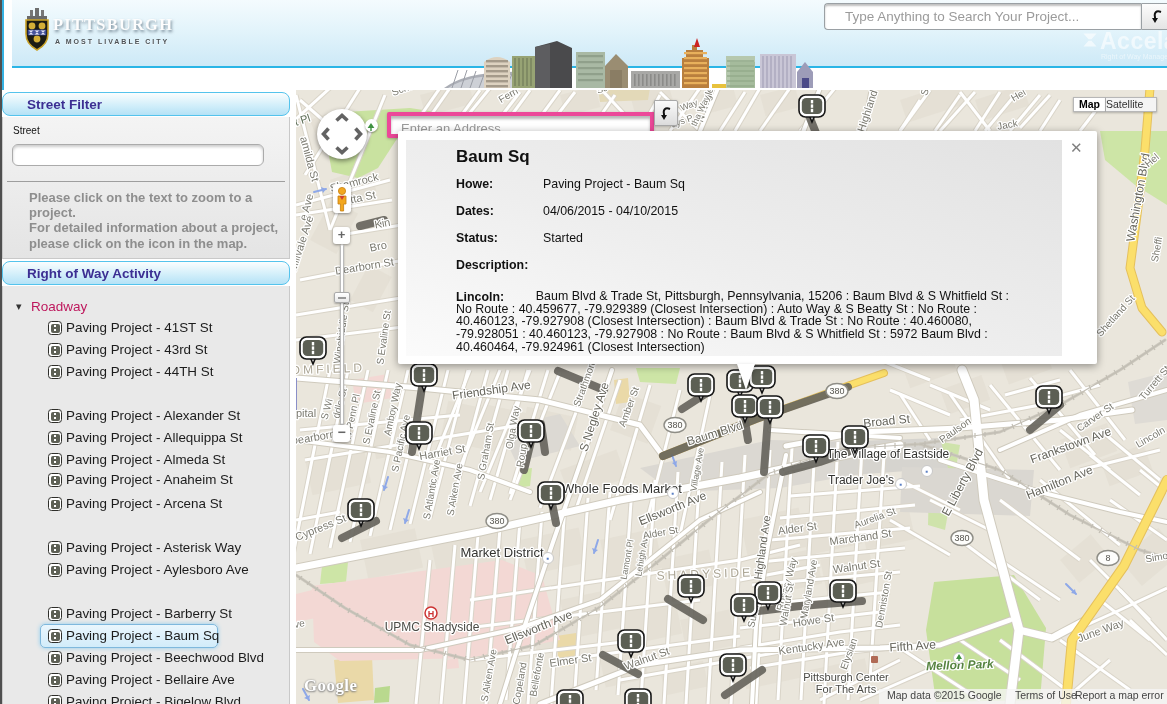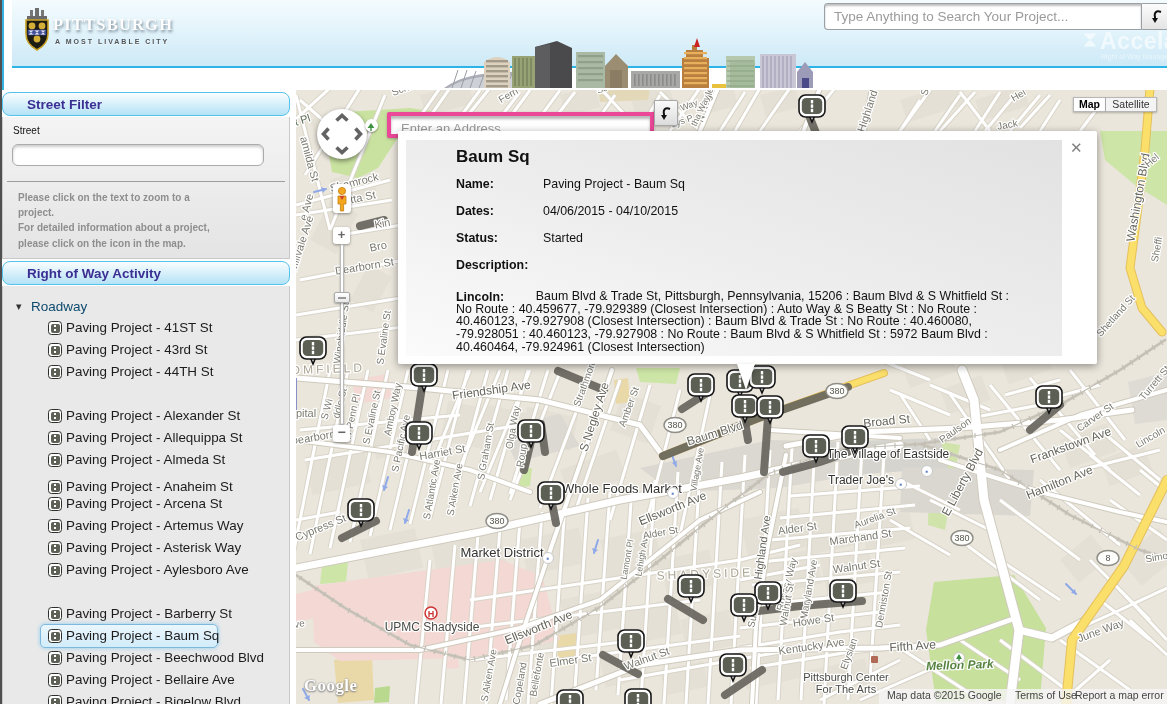--- a/index.html
+++ b/index.html
@@ -2,47 +2,47 @@
 <html><head><meta charset="utf-8"><title>Pittsburgh ROW</title>
 <style>
 *{margin:0;padding:0;box-sizing:border-box}
 html,body{width:1167px;height:704px;overflow:hidden;font-family:"Liberation Sans",sans-serif;background:#fff}
 #page{position:relative;width:1167px;height:704px}
 #hdr{position:absolute;left:12px;top:0;width:1167px;height:68px;background:linear-gradient(#f4fbfe 0%,#e3f4fb 45%,#cde9f7 100%);border-bottom:2px solid #2ab5e6;background-clip:content-box;box-sizing:border-box}
 #crest{position:absolute;left:12px;top:8px;width:26px;height:44px}
 #pgh{position:absolute;left:41px;top:15px;font-family:"Liberation Serif",serif;font-size:16.5px;letter-spacing:1.2px;color:#fdfdfd;font-weight:bold;text-shadow:1px 2px 3px rgba(90,110,125,.8)}
 #pghsub{position:absolute;left:43px;top:38px;font-size:7px;font-weight:bold;letter-spacing:2px;color:#4e5357;text-shadow:0 1px 1px rgba(255,255,255,.8)}
 #srch{position:absolute;left:812px;top:3px;width:318px;height:27px}
-#srchin{position:absolute;left:0;top:0;width:317px;height:27px;border:1px solid #9aa0a4;border-right:none;border-radius:4px 0 0 4px;background:#fff;box-shadow:inset 0 2px 2px rgba(0,0,0,.25);font-size:13.5px;color:#9b9b9b;padding-left:9px;line-height:25px}
+#srchin{position:absolute;left:0;top:0;width:317px;height:27px;border:1px solid #9aa0a4;border-right:none;border-radius:4px 0 0 4px;background:#fff;box-shadow:inset 0 2px 2px rgba(0,0,0,.25);font-size:13.5px;color:#9b9b9b;padding-left:20px;line-height:25px}
 #srchbtn{position:absolute;left:317px;top:0;width:31px;height:27px;border:1px solid #9aa0a4;border-radius:0 4px 4px 0;background:linear-gradient(#fcfcfc,#e4e4e4);text-align:center;padding-top:6px}
 #accela{position:absolute;left:1088px;top:28px;color:rgba(255,255,255,.6);font-size:23px;font-weight:bold;letter-spacing:0.5px}
 #accsub{position:absolute;left:1089px;top:53px;color:rgba(255,255,255,.55);font-size:7px;white-space:nowrap}
 #accicon{position:absolute;left:1070px;top:32px;width:16px;height:16px;color:rgba(255,255,255,.6)}
 #side{position:absolute;left:2px;top:92px;width:289px;height:612px}
 .bluehdr{position:absolute;left:0;width:288px;height:24px;border:1px solid #54c3ec;border-radius:8px;background:linear-gradient(#fafdfe 0%,#d3effa 55%,#b5e2f6 100%);color:#3c2f93;font-weight:bold;font-size:13.5px;line-height:23px;padding-left:24px}
 .gpanel{position:absolute;left:0;width:288px;background:linear-gradient(#f4f4f4,#e4e4e4);border-left:1px solid #c9c9c9;border-right:1px solid #c9c9c9}
 #p1{top:25px;height:142px;border-bottom:1px solid #c9c9c9}
 #streetlbl{position:absolute;left:10px;top:8px;font-size:10px;color:#111}
 #streetin{position:absolute;left:9px;top:27px;width:252px;height:22px;border:1px solid #ababab;border-radius:6px;background:#fff;box-shadow:inset 0 2px 3px rgba(0,0,0,.2)}
 #sep{position:absolute;left:4px;top:64px;width:278px;border-top:1px solid #9e9e9e}
-#help{position:absolute;left:15px;top:73px;width:276px;font-size:10px;font-weight:bold;color:#8e8e8e;line-height:15.2px}
+#help{position:absolute;left:26px;top:73px;width:276px;font-size:13px;font-weight:bold;color:#8e8e8e;line-height:15.2px}
 #rowhdr{top:169px}
 #p2{top:194px;height:418px;background:#e9e9e9}
 .trow{position:absolute;height:20px;white-space:nowrap}
 .tri{position:absolute;left:0;top:1px;font-size:11px;color:#333}
-.rootlbl{position:absolute;left:15px;top:0;font-size:13.5px;color:#0c4a6e}
+.rootlbl{position:absolute;left:15px;top:0;font-size:13.5px;color:#be185d}
 .ricon{position:absolute;left:0;top:2px;width:14px;height:14px;border-radius:3.5px;background:#fff;border:1px solid #2e2e2a}
 .ricon:before{content:"";position:absolute;left:1.5px;top:1.5px;width:9px;height:9px;background:#5d6055;border-radius:2px}
 .rdash{position:absolute;left:5.4px;top:2.6px;width:1.6px;height:8.5px;background:repeating-linear-gradient(#fff 0 2.1px,transparent 2.1px 3.9px);z-index:2}
 .ilbl{position:absolute;left:18px;top:1px;font-size:13.4px;color:#1c1c1c}
 #map{position:absolute;left:296px;top:90px;width:871px;height:614px;background:#ebe7de;overflow:hidden}
 #addr{position:absolute;left:91px;top:22px;width:267px;height:26px;background:#fff;border:4px solid #ec4899;border-radius:2px 0 0 2px;box-shadow:inset 0 3px 3px rgba(0,0,0,.28),0 1px 3px rgba(0,0,0,.25);font-size:13px;color:#9b9b9b;line-height:25px;padding-left:10px}
 #addrbtn{position:absolute;left:358px;top:10px;width:24px;height:26px;background:linear-gradient(#fafafa,#dcdcdc);border:1px solid #a8a8a8;border-radius:0 2px 2px 0;box-shadow:0 1px 3px rgba(0,0,0,.25);text-align:center;padding-top:6px}
 #mapbtn{position:absolute;left:777px;top:7px;width:33px;height:15px;background:#fff;border:1px solid #b7b7b7;font-size:10.5px;font-weight:bold;color:#000;text-align:center;line-height:13px;box-shadow:0 1px 2px rgba(0,0,0,.25)}
-#satbtn{position:absolute;left:810px;top:7px;width:51px;height:15px;background:#f4f4f4;border:1px solid #b7b7b7;border-left:none;font-size:10.5px;color:#333;text-align:center;line-height:13px;box-shadow:0 1px 2px rgba(0,0,0,.25)}
+#satbtn{position:absolute;left:810px;top:7px;width:51px;height:15px;background:#f4f4f4;border:1px solid #b7b7b7;border-left:none;font-size:10.5px;color:#333;line-height:13px;box-shadow:0 1px 2px rgba(0,0,0,.25)}
 #pan{position:absolute;left:21px;top:19px;width:50px;height:50px;border-radius:50%;background:#fff;box-shadow:0 2px 5px rgba(0,0,0,.45)}
 #treebtn{position:absolute;left:69px;top:29px;width:13px;height:13px;border-radius:50%;background:#fff;box-shadow:0 1px 2px rgba(0,0,0,.4)}
 #pegman{position:absolute;left:37px;top:94px;width:18px;height:29px;background:#fff;border-radius:3px;box-shadow:0 1px 3px rgba(0,0,0,.4)}
 #zplus{position:absolute;left:37px;top:137px;width:17px;height:17px;background:#fff;border-radius:3px;box-shadow:0 1px 3px rgba(0,0,0,.4);text-align:center;line-height:16px;font-weight:bold;font-size:13px;color:#666}
 #ztrack{position:absolute;left:44px;top:154px;width:4px;height:181px;background:#fff;border:1px solid #bbb;border-radius:2px;box-shadow:0 1px 2px rgba(0,0,0,.3)}
 #zhandle{position:absolute;left:38px;top:202px;width:16px;height:11px;background:linear-gradient(#fff,#e8e8e8);border:1px solid #aaa;border-radius:2px;box-shadow:0 1px 2px rgba(0,0,0,.3)}
 #zhandle:after{content:"";position:absolute;left:3px;top:4px;width:8px;height:1.6px;background:#999}
 #zminus{position:absolute;left:37px;top:335px;width:17px;height:17px;background:#fff;border-radius:3px;box-shadow:0 1px 3px rgba(0,0,0,.4);text-align:center;line-height:15px;font-weight:bold;font-size:14px;color:#666}
 #popup{position:absolute;left:102px;top:41px;width:699px;height:233px;background:#fff;border-radius:2px;box-shadow:0 2px 8px rgba(0,0,0,.4)}
 #ptail{position:absolute;left:339px;top:233px;width:0;height:0;border-left:9px solid transparent;border-right:9px solid transparent;border-top:26px solid #fff;filter:drop-shadow(0 2px 2px rgba(0,0,0,.3))}
@@ -213,37 +213,31 @@
             <span class="rdash"></span>
           </span>
           <span class="ilbl">Paving Project - Allequippa St</span>
         </div>
 <div class="trow" style="left:45px;top:165px;width:240px">
           <span class="ricon">
             <span class="rdash"></span>
           </span>
           <span class="ilbl">Paving Project - Almeda St</span>
         </div>
-<div class="trow" style="left:45px;top:192px;width:240px">
+<div class="trow" style="left:45px;top:185px;width:240px">
           <span class="ricon">
             <span class="rdash"></span>
           </span>
           <span class="ilbl">Paving Project - Anaheim St</span>
         </div>
 <div class="trow" style="left:45px;top:209px;width:240px">
           <span class="ricon">
             <span class="rdash"></span>
           </span>
           <span class="ilbl">Paving Project - Arcena St</span>
-        </div>
-<div class="trow" style="left:45px;top:231px;width:240px">
-          <span class="ricon">
-            <span class="rdash"></span>
-          </span>
-          <span class="ilbl">Paving Project - Artemus Way</span>
         </div>
 <div class="trow" style="left:45px;top:253px;width:240px">
           <span class="ricon">
             <span class="rdash"></span>
           </span>
           <span class="ilbl">Paving Project - Asterisk Way</span>
         </div>
 <div class="trow" style="left:45px;top:275px;width:240px">
           <span class="ricon">
             <span class="rdash"></span>
@@ -1009,21 +1003,21 @@
           <path d="M5,12 h8 v8 h-2.4 v7 h-3.2 v-7 H5 Z" fill="#f2a71f" stroke="#c77f10" stroke-width=".8"></path>
           <path d="M6.5,12 L9,16 L11.5,12 Z" fill="#d23f2f"></path>
         </svg></div>
 <div id="zplus">+</div>
 <div id="ztrack"></div>
 <div id="zhandle"></div>
 <div id="zminus">−</div>
 <div id="popup">
   <div id="pinner">
     <div id="ptitle">Baum Sq</div>
-    <div class="plbl" style="top:37px">Name:</div>
+    <div class="plbl" style="top:37px">Howe:</div>
           <div class="pval" style="top:37px">Paving Project - Baum Sq</div>
     <div class="plbl" style="top:64px">Dates:</div>
           <div class="pval" style="top:64px">04/06/2015 - 04/10/2015</div>
     <div class="plbl" style="top:91px">Status:</div>
           <div class="pval" style="top:91px">Started</div>
     <div class="plbl" style="top:118px">Description:</div>
     <div class="plbl" style="top:150px">Lincoln:</div>
     <div id="ploc"><span style="visibility:hidden;font-weight:bold">Location:&nbsp;&nbsp;&nbsp;&nbsp;&nbsp;&nbsp;&nbsp;</span>Baum Blvd &amp; Trade St, Pittsburgh, Pennsylvania, 15206 : Baum Blvd &amp; S Whitfield St : No Route : 40.459677, -79.929389 (Closest Intersection) : Auto Way &amp; S Beatty St : No Route : 40.460123, -79.927908 (Closest Intersection) : Baum Blvd &amp; Trade St : No Route : 40.460080, -79.928051 : 40.460123, -79.927908 : No Route : Baum Blvd &amp; S Whitfield St : 5972 Baum Blvd : 40.460464, -79.924961 (Closest Intersection)</div>
   </div>
   <div id="pclose">✕</div>

